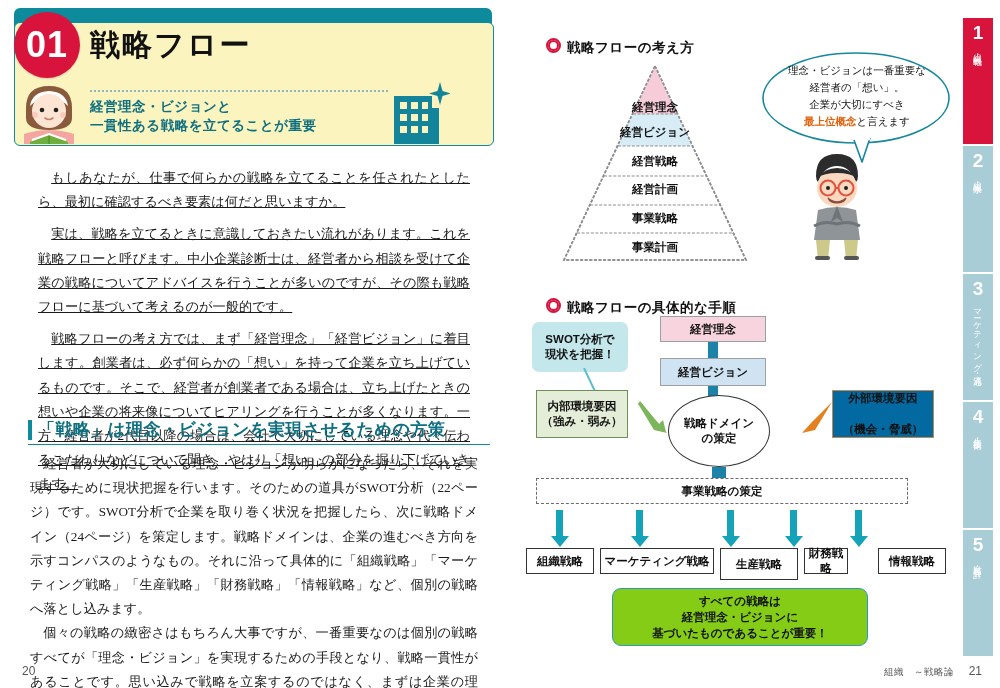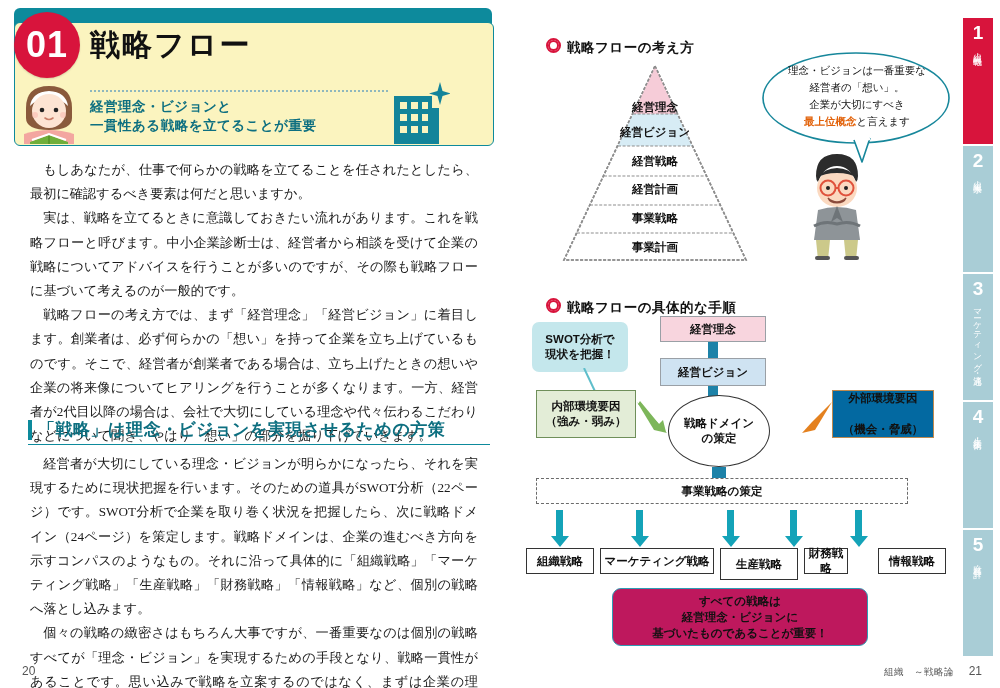--- a/index.html
+++ b/index.html
@@ -23,21 +23,21 @@
   .sub-lines{position:absolute;left:90px;top:97px;font-family:"Liberation Sans",sans-serif;
       font-weight:bold;font-size:13.5px;line-height:19px;color:#0d6f80;letter-spacing:.5px;}
 
   
   .girl{position:absolute;left:18px;top:78px;width:62px;height:66px;}
   
   .bldg{position:absolute;left:388px;top:80px;width:62px;height:64px;}
 
   .body-col{position:absolute;left:30px;top:158px;width:448px;
       font-size:13.2px;line-height:24.2px;text-align:justify;}
-  .body-col p{margin:0;text-indent:1em;}
+  .body-col p{margin:8px;text-indent:1em;text-decoration:underline;}
 
   .sub-head{position:absolute;left:28px;top:418px;width:452px;
       border-bottom:1.8px solid #0d8a9c;padding:0 0 3px 10px;}
   .sub-head::before{content:"";position:absolute;left:0;top:2px;bottom:4px;width:4px;background:#0d8a9c;}
   .sub-head span{font-family:Liberation Sans, sans-serif;font-weight:bold;
       font-size:17px;color:#0d6f80;letter-spacing:.5px;}
 
   .body-col2{position:absolute;left:30px;top:452px;width:448px;
       font-size:13.2px;line-height:24.2px;text-align:justify;}
   .body-col2 p{margin:0;text-indent:1em;}
@@ -66,21 +66,21 @@
   .box{position:absolute;box-sizing:border-box;display:flex;align-items:center;
       justify-content:center;text-align:center;font-family:"Liberation Sans",sans-serif;
       font-weight:bold;font-size:11.5px;line-height:15px;color:#111;}
   .b-pink{background:#f8d5de;border:1.5px solid #9aa0a6;}
   .b-blue{background:#cfe3f2;border:1.5px solid #9aa0a6;}
   .b-green{background:#e3edd7;border:1.5px solid #6f8f5a;}
   .b-orange{background:#0369a1;border:1.5px solid #c08a4e;justify-content:space-between;}
   .b-swot{background:#c4e7ec;border-radius:7px;}
   .b-white{background:#fff;border:1.5px dashed #6b6b6b;}
   .b-plain{background:#fff;border:1.3px solid #333;}
-  .b-final{background:#be185d;border:1.6px solid #2e9bb5;border-radius:9px;}
+  .b-final{background:#84cc16;border:1.6px solid #2e9bb5;border-radius:9px;}
   .ellipse{background:#fff;border:1.6px solid #333;border-radius:50%;}
   .arrow-v{position:absolute;background:#1d82a8;}
   .arrow-head-d{position:absolute;width:0;height:0;border-left:9px solid transparent;
       border-right:9px solid transparent;border-top:11px solid #1d82a8;}
   .teal{background:#14a3b8;}
   .teal-head{border-top-color:#14a3b8;}
 
   .pnum-r{position:absolute;right:18px;top:664px;font-family:"Liberation Sans",sans-serif;
       font-size:12px;color:#555;}
   .footer-r{position:absolute;right:46px;top:666px;font-family:"Liberation Sans",sans-serif;
@@ -230,21 +230,21 @@
     </div>
     <svg style="position:absolute;left:60px;top:368px;width:60px;height:36px;" viewBox="0 0 60 36">
       <path d="M24 0 L40 34" stroke="#5fbecb" stroke-width="2" fill="none"></path>
     </svg>
 
     <div class="box b-pink" style="left:160px;top:316px;width:106px;height:26px;">経営理念</div>
     <div class="arrow-v" style="left:208px;top:342px;width:10px;height:16px;"></div>
     <div class="box b-blue" style="left:160px;top:358px;width:106px;height:28px;">経営ビジョン</div>
     <div class="arrow-v" style="left:208px;top:386px;width:10px;height:14px;"></div>
 
-    <div class="box b-green" style="left:36px;top:390px;width:100px;height:48px;flex-direction:column;">
+    <div class="box b-green" style="left:36px;top:390px;width:92px;height:48px;flex-direction:column;">
       <div>内部環境要因</div>
       <div>（強み・弱み）</div>
     </div>
 
     <div class="box b-orange" style="left:332px;top:390px;width:102px;height:48px;flex-direction:column;">
       <div>外部環境要因</div>
       <div>（機会・脅威）</div>
     </div>
 
     <svg style="position:absolute;left:136px;top:396px;width:34px;height:44px;" viewBox="0 0 34 44">

